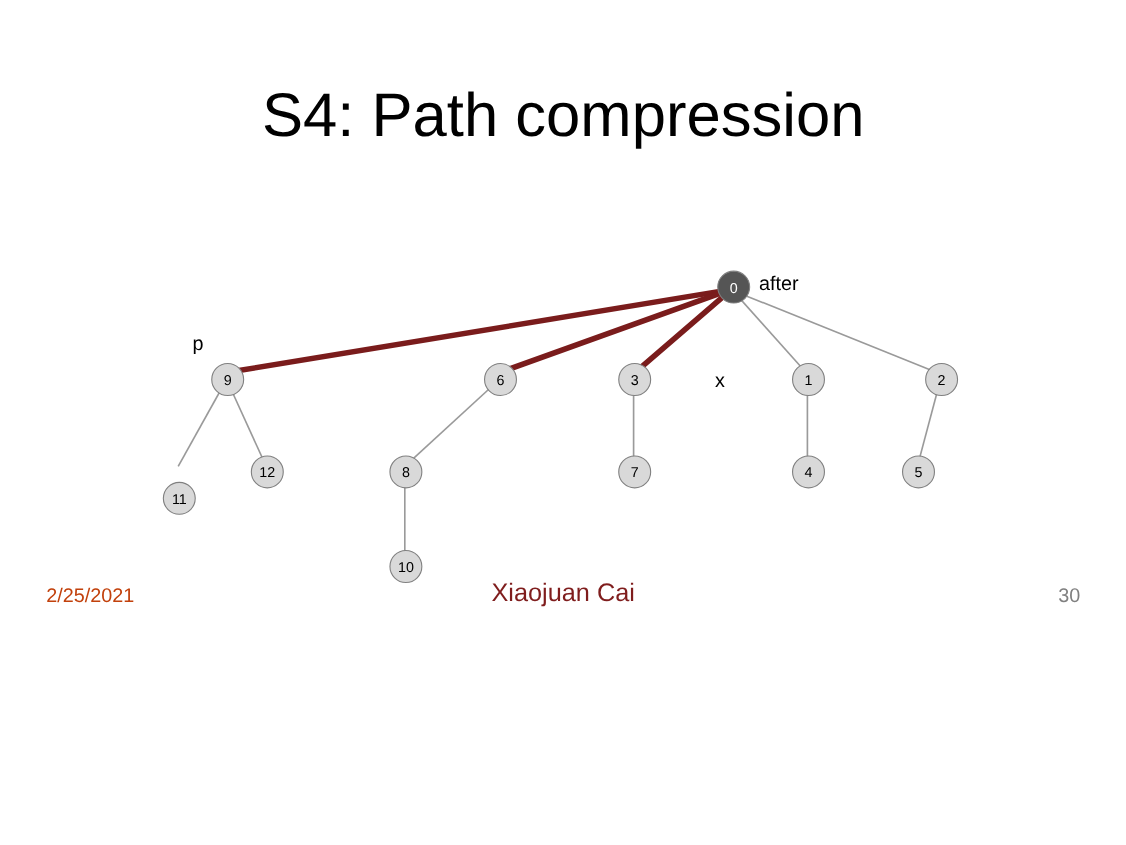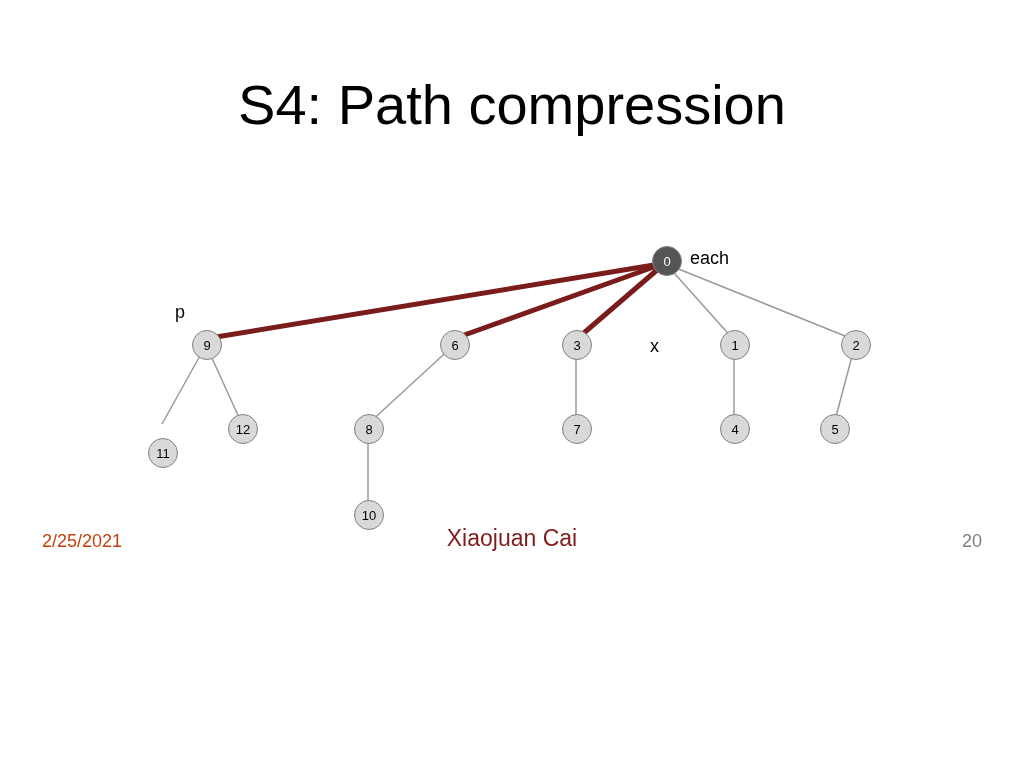--- a/index.html
+++ b/index.html
@@ -54,20 +54,20 @@
     <div class="node" style="left:841px;top:330px">2</div>
     <div class="node" style="left:148px;top:438px">11</div>
     <div class="node" style="left:228px;top:414px">12</div>
     <div class="node" style="left:354px;top:414px">8</div>
     <div class="node" style="left:562px;top:414px">7</div>
     <div class="node" style="left:720px;top:414px">4</div>
     <div class="node" style="left:820px;top:414px">5</div>
     <div class="node" style="left:354px;top:500px">10</div>
 
     <div class="lbl" style="left:175px;top:302px">p</div>
-    <div class="lbl" style="left:690px;top:248px">each</div>
+    <div class="lbl" style="left:690px;top:248px">after</div>
     <div class="lbl" style="left:650px;top:336px">x</div>
   </div>
 
   <div class="footer-date">2/25/2021</div>
   <div class="footer-author">Xiaojuan Cai</div>
-  <div class="footer-page">20</div>
+  <div class="footer-page">30</div>
 </div>
 
 </body></html>

